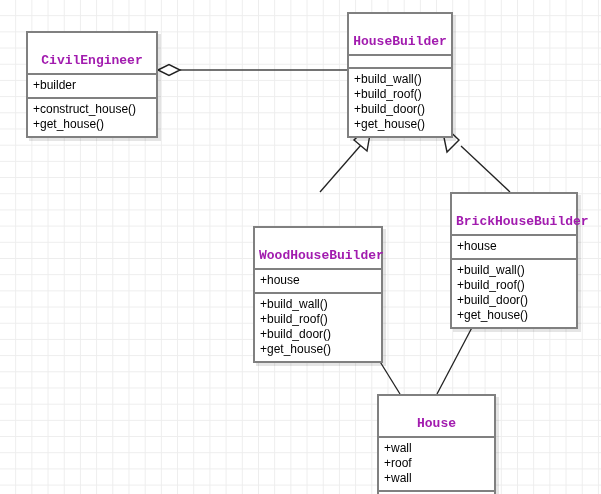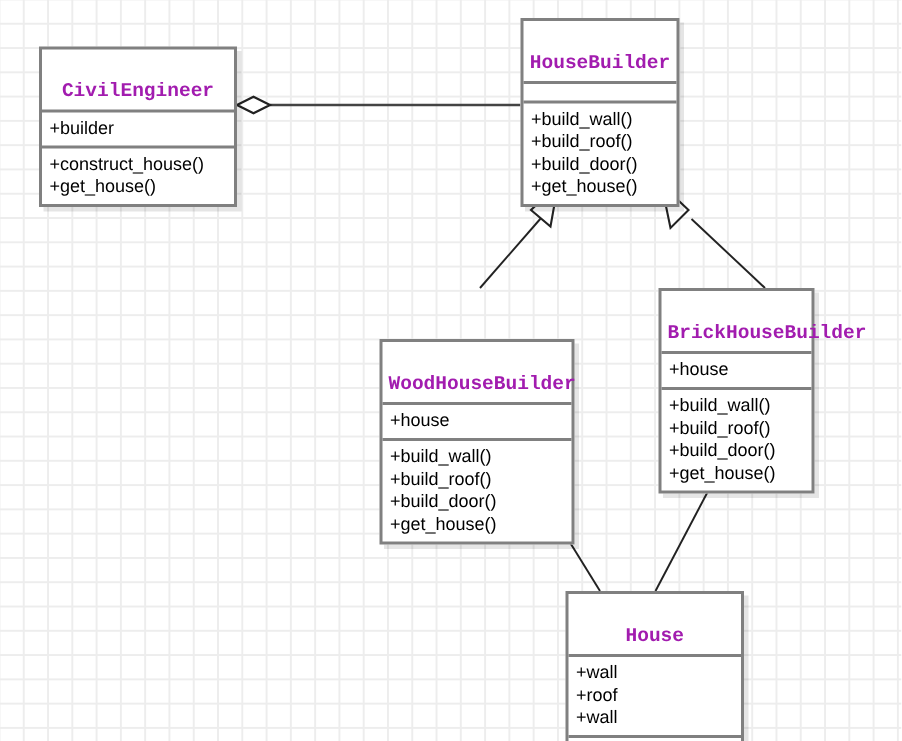--- a/index.html
+++ b/index.html
@@ -122,21 +122,21 @@
       <div class="member">+house</div>
     </div>
     <div class="compartment">
       <div class="member">+build_wall()</div>
       <div class="member">+build_roof()</div>
       <div class="member">+build_door()</div>
       <div class="member">+get_house()</div>
     </div>
   </div>
 
-  <div class="uml-class" style="left:439px; top:192px; width:104px;">
+  <div class="uml-class" style="left:450px; top:192px; width:128px;">
     <div class="uml-title">BrickHouseBuilder</div>
     <div class="compartment">
       <div class="member">+house</div>
     </div>
     <div class="compartment">
       <div class="member">+build_wall()</div>
       <div class="member">+build_roof()</div>
       <div class="member">+build_door()</div>
       <div class="member">+get_house()</div>
     </div>

